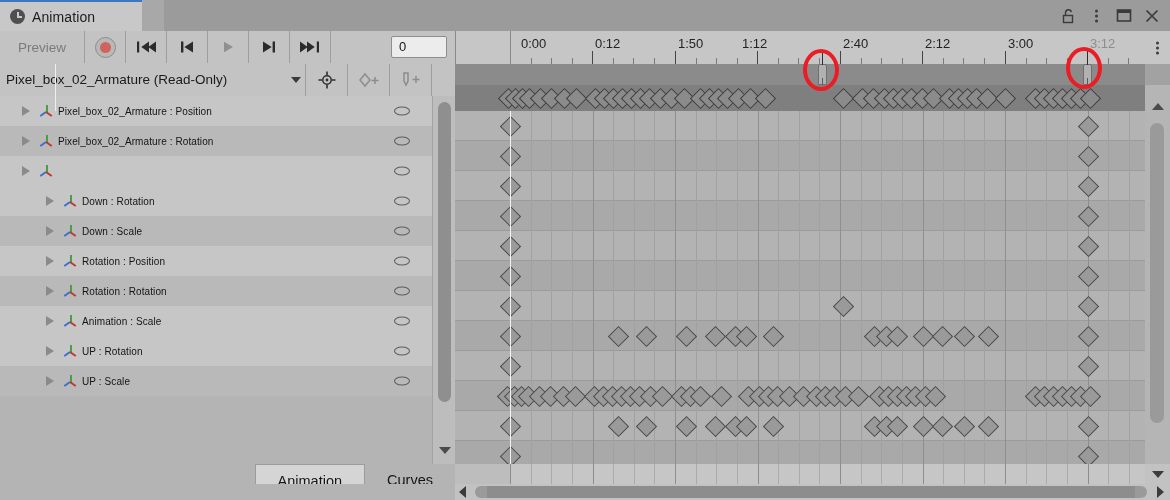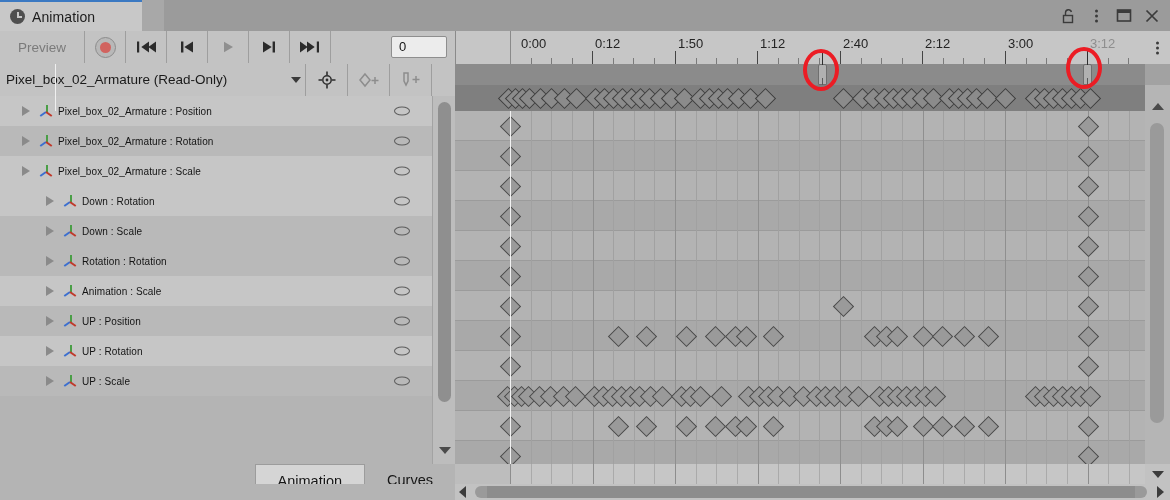--- a/index.html
+++ b/index.html
@@ -266,21 +266,20 @@
         <span class="txt">Pixel_box_02_Armature : Rotation</span>
         <span class="eye"></span>
       </div>
       <div class="hrow odd">
         <span class="foldarrow"></span>
         <span class="axis">
           <span class="ax g"></span>
           <span class="ax b"></span>
           <span class="ax r"></span>
         </span>
-        <span class="txt">Pixel_box_02_Armature : Scale</span>
         <span class="eye"></span>
       </div>
       <div class="hrow odd child">
         <span class="foldarrow"></span>
         <span class="axis">
           <span class="ax g"></span>
           <span class="ax b"></span>
           <span class="ax r"></span>
         </span>
         <span class="txt">Down : Rotation</span>
@@ -289,48 +288,48 @@
       <div class="hrow even child">
         <span class="foldarrow"></span>
         <span class="axis">
           <span class="ax g"></span>
           <span class="ax b"></span>
           <span class="ax r"></span>
         </span>
         <span class="txt">Down : Scale</span>
         <span class="eye"></span>
       </div>
+      <div class="hrow odd child">
+        <span class="foldarrow"></span>
+        <span class="axis">
+          <span class="ax g"></span>
+          <span class="ax b"></span>
+          <span class="ax r"></span>
+        </span>
+        <span class="txt">Rotation : Position</span>
+        <span class="eye"></span>
+      </div>
       <div class="hrow even child">
         <span class="foldarrow"></span>
         <span class="axis">
           <span class="ax g"></span>
           <span class="ax b"></span>
           <span class="ax r"></span>
         </span>
         <span class="txt">Rotation : Rotation</span>
         <span class="eye"></span>
       </div>
       <div class="hrow odd child">
         <span class="foldarrow"></span>
         <span class="axis">
           <span class="ax g"></span>
           <span class="ax b"></span>
           <span class="ax r"></span>
         </span>
         <span class="txt">Animation : Scale</span>
-        <span class="eye"></span>
-      </div>
-      <div class="hrow even child">
-        <span class="foldarrow"></span>
-        <span class="axis">
-          <span class="ax g"></span>
-          <span class="ax b"></span>
-          <span class="ax r"></span>
-        </span>
-        <span class="txt">UP : Position</span>
         <span class="eye"></span>
       </div>
       <div class="hrow odd child">
         <span class="foldarrow"></span>
         <span class="axis">
           <span class="ax g"></span>
           <span class="ax b"></span>
           <span class="ax r"></span>
         </span>
         <span class="txt">UP : Rotation</span>
@@ -368,21 +367,21 @@
       <div class="lab" style="left: 140px;">0:12</div>
       <div class="tick min" style="left: 157.625px;"></div>
       <div class="tick min" style="left: 178.25px;"></div>
       <div class="tick min" style="left: 198.875px;"></div>
       <div class="tick maj" style="left: 220px;"></div>
       <div class="lab" style="left: 223px;">1:50</div>
       <div class="tick min" style="left: 240.625px;"></div>
       <div class="tick min" style="left: 261.25px;"></div>
       <div class="tick min" style="left: 281.875px;"></div>
       <div class="tick maj" style="left: 302px;"></div>
-      <div class="lab" style="left: 305px;">1:12</div>
+      <div class="lab" style="left: 287px;">1:12</div>
       <div class="tick min" style="left: 322.625px;"></div>
       <div class="tick min" style="left: 343.25px;"></div>
       <div class="tick min" style="left: 363.875px;"></div>
       <div class="tick maj" style="left: 385px;"></div>
       <div class="lab" style="left: 388px;">2:40</div>
       <div class="tick min" style="left: 405.625px;"></div>
       <div class="tick min" style="left: 426.25px;"></div>
       <div class="tick min" style="left: 446.875px;"></div>
       <div class="tick maj" style="left: 467px;"></div>
       <div class="lab" style="left: 470px;">2:12</div>

